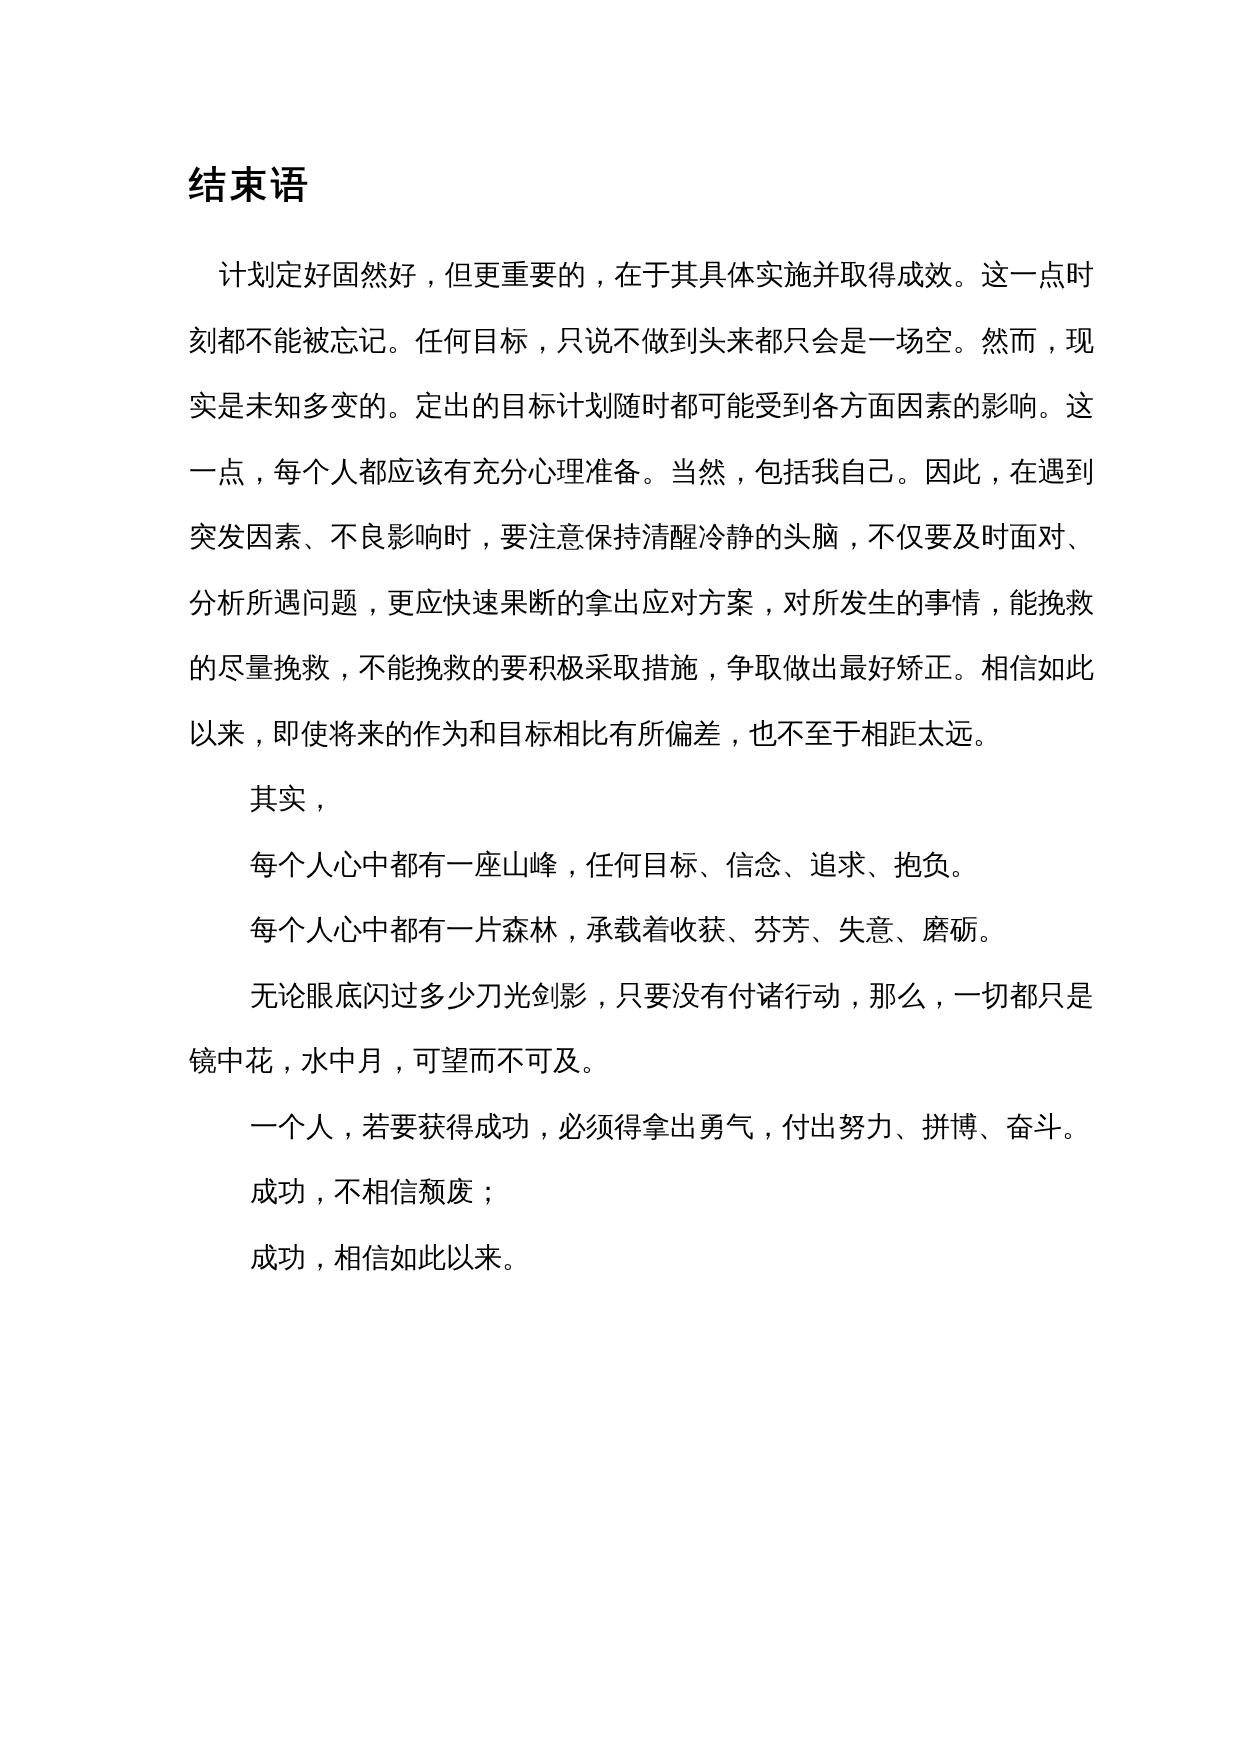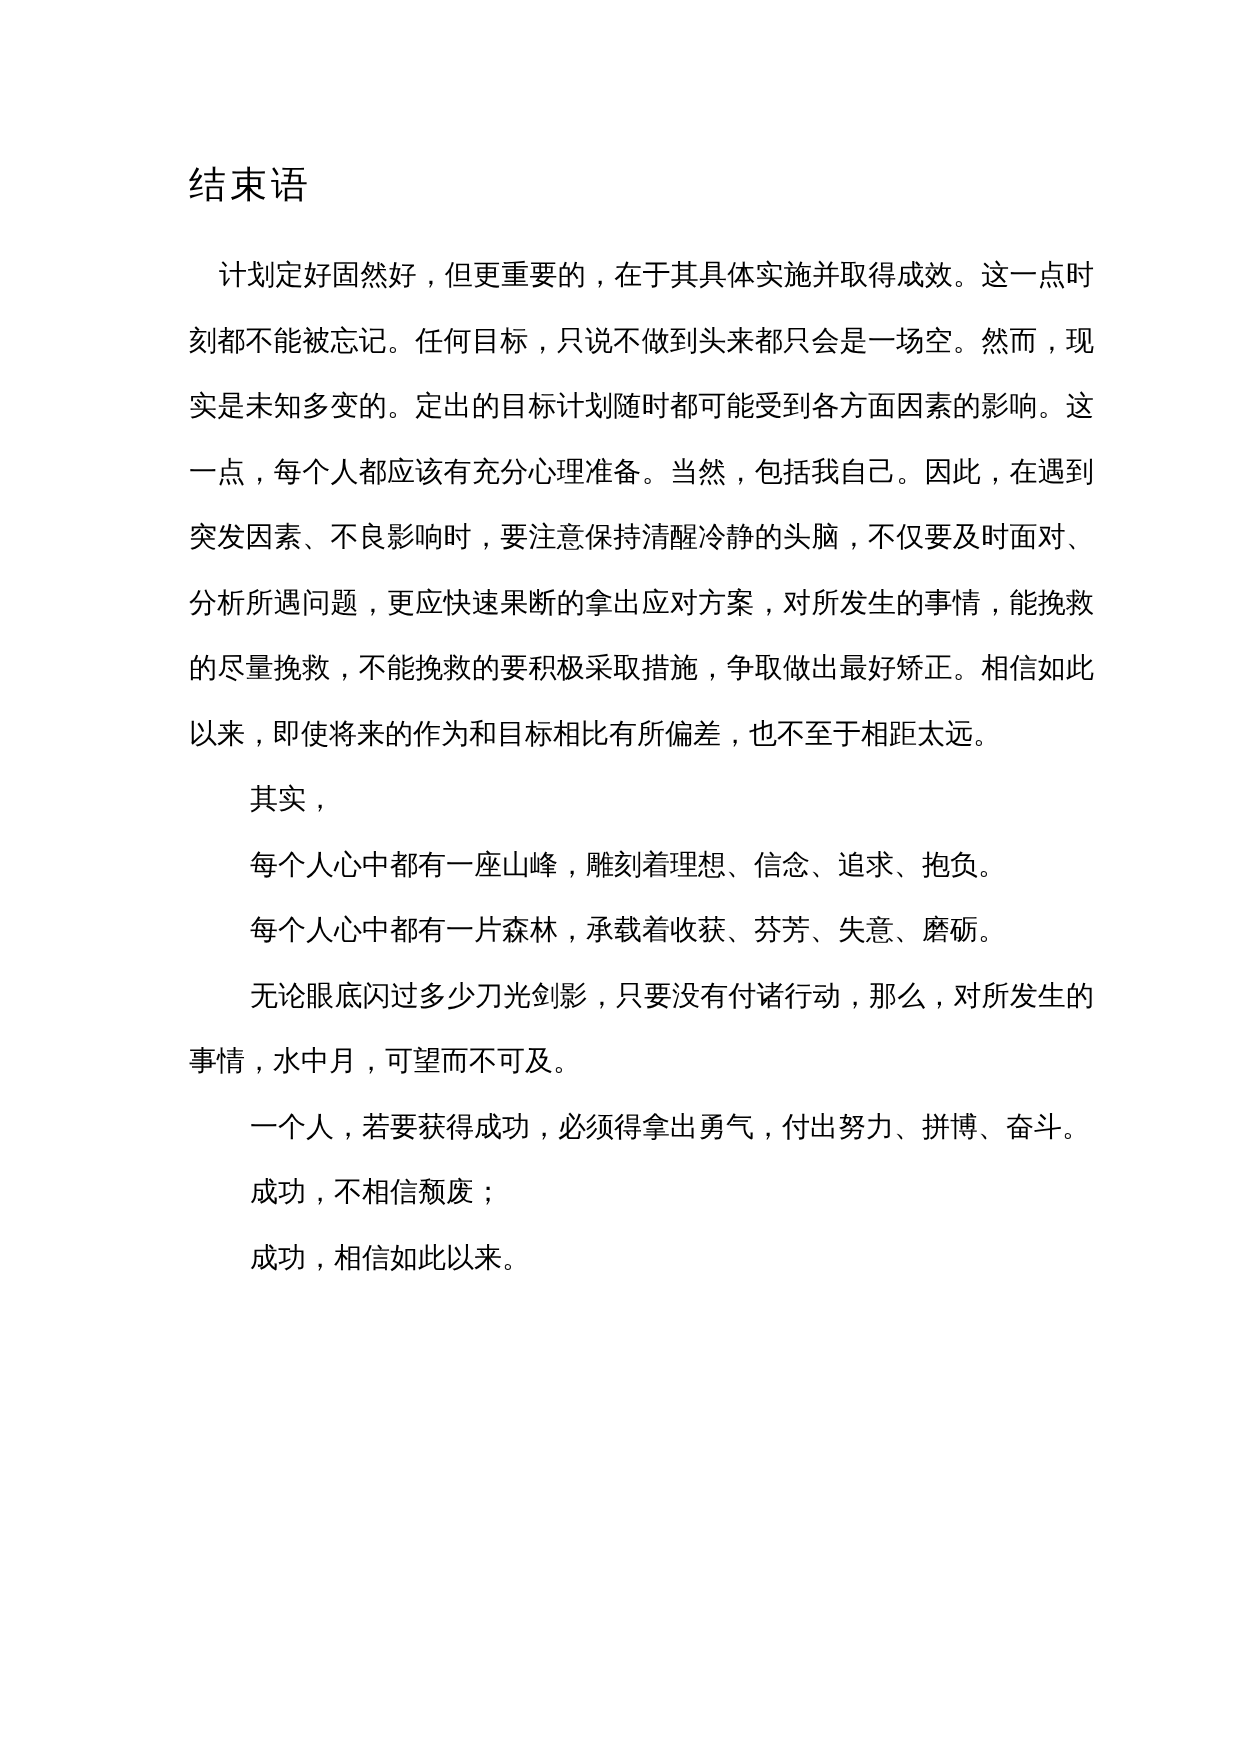--- a/index.html
+++ b/index.html
@@ -14,21 +14,21 @@
       background: #ffffff;
       overflow: hidden;
       color: #000000;
     }
     .doc-title {
       position: absolute;
       left: 189px;
       top: 160px;
       margin: 0;
       font-family: "Liberation Serif", "DejaVu Serif", serif;
-      font-weight: normal;
+      font-weight: bold;
       font-size: 37px;
       letter-spacing: 4px;
       color: #000000;
       white-space: nowrap;
     }
     .doc-body {
       position: absolute;
       left: 189px;
       top: 242px;
       width: 905px;
@@ -51,20 +51,20 @@
   </style>
 </head>
 <body>
 
 <div class="page">
   <h1 class="doc-title">结束语</h1>
 
   <div class="doc-body">
     <p class="para indent-1">计划定好固然好，但更重要的，在于其具体实施并取得成效。这一点时刻都不能被忘记。任何目标，只说不做到头来都只会是一场空。然而，现实是未知多变的。定出的目标计划随时都可能受到各方面因素的影响。这一点，每个人都应该有充分心理准备。当然，包括我自己。因此，在遇到突发因素、不良影响时，要注意保持清醒冷静的头脑，不仅要及时面对、分析所遇问题，更应快速果断的拿出应对方案，对所发生的事情，能挽救的尽量挽救，不能挽救的要积极采取措施，争取做出最好矫正。相信如此以来，即使将来的作为和目标相比有所偏差，也不至于相距太远。</p>
     <p class="para indent-2">其实，</p>
-    <p class="para indent-2">每个人心中都有一座山峰，雕刻着理想、信念、追求、抱负。</p>
+    <p class="para indent-2">每个人心中都有一座山峰，任何目标、信念、追求、抱负。</p>
     <p class="para indent-2">每个人心中都有一片森林，承载着收获、芬芳、失意、磨砺。</p>
-    <p class="para indent-2">无论眼底闪过多少刀光剑影，只要没有付诸行动，那么，对所发生的事情，水中月，可望而不可及。</p>
+    <p class="para indent-2">无论眼底闪过多少刀光剑影，只要没有付诸行动，那么，一切都只是镜中花，水中月，可望而不可及。</p>
     <p class="para indent-2">一个人，若要获得成功，必须得拿出勇气，付出努力、拼博、奋斗。</p>
     <p class="para indent-2">成功，不相信颓废；</p>
     <p class="para indent-2">成功，相信如此以来。</p>
   </div>
 </div>
 
 </body></html>

